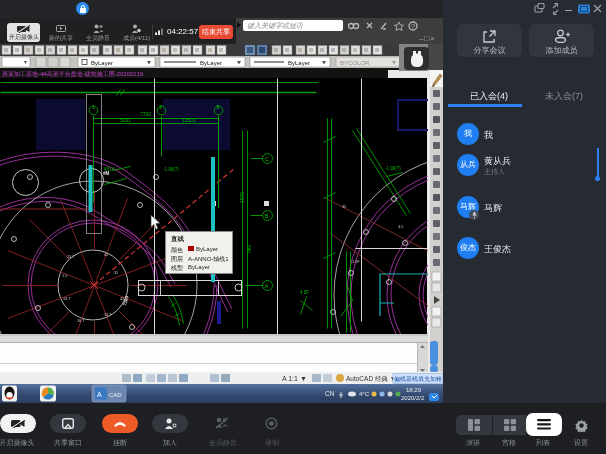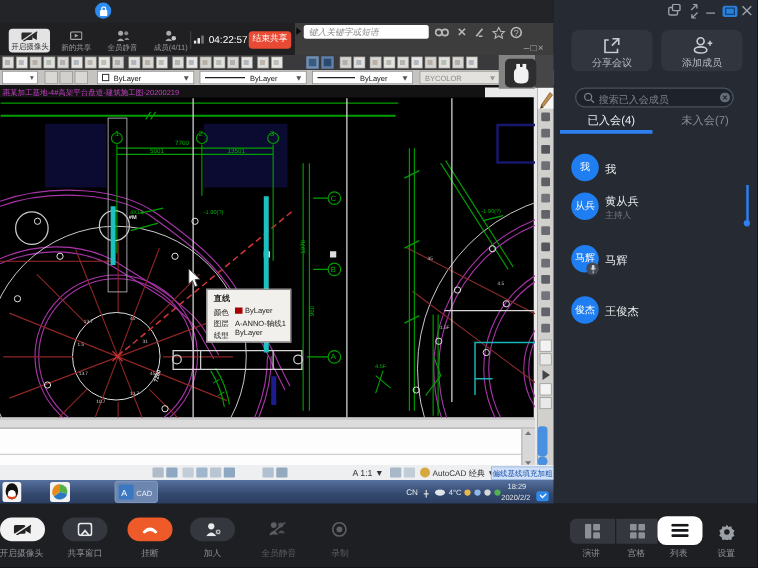--- a/index.html
+++ b/index.html
@@ -518,31 +518,20 @@
   </svg>
   <div class="lbl">添加成员</div>
     </div>
 <div class="abs pbtn" style="left:457px;top:24px">
   <svg class="abs" style="left:25px;top:6px" width="15" height="13" viewBox="0 0 15 13">
     <path d="M5 2 H2 V12 H12 V9" fill="none" stroke="#c8ccd2" stroke-width="1.3"></path>
     <path d="M8 1 h5 v5 M13 1 L7.5 6.5" fill="none" stroke="#c8ccd2" stroke-width="1.3"></path>
   </svg>
   <div class="lbl">分享会议</div>
     </div>
-<div class="abs" id="search">
-  <svg class="abs" style="left:6px;top:3px" width="9" height="9" viewBox="0 0 9 9">
-    <circle cx="3.5" cy="3.5" r="2.8" fill="none" stroke="#7d838c" stroke-width="1"></circle>
-        <line x1="5.8" y1="5.8" x2="8.2" y2="8.2" stroke="#7d838c" stroke-width="1"></line>
-  </svg>
-  <div class="ph">搜索已入会成员</div>
-  <svg class="abs" style="left:115px;top:3px" width="8" height="8" viewBox="0 0 8 8">
-    <circle cx="4" cy="4" r="4" fill="#646c78"></circle>
-        <path d="M2.5 2.5 l3 3 M5.5 2.5 l-3 3" stroke="#20252c" stroke-width=".9"></path>
-  </svg>
-</div>
 <div class="abs tab1">已入会(4)</div>
 <div class="abs tab2">未入会(7)</div>
 <div class="abs" id="tabline"></div>
 <div class="abs avatar" style="left:457px;top:123px">我</div>
     <div class="pname" style="top:129px">我</div>
 <div class="abs avatar" style="left:457px;top:154px">从兵</div>
     <div class="pname" style="top:155px">黄从兵</div>
 <div class="pname" style="top:167px;font-size:7px;color:#747b85">主持人</div>
 <div class="abs avatar" style="left:457px;top:196px">马辉</div>
     <div class="pname" style="top:202px">马辉</div>

